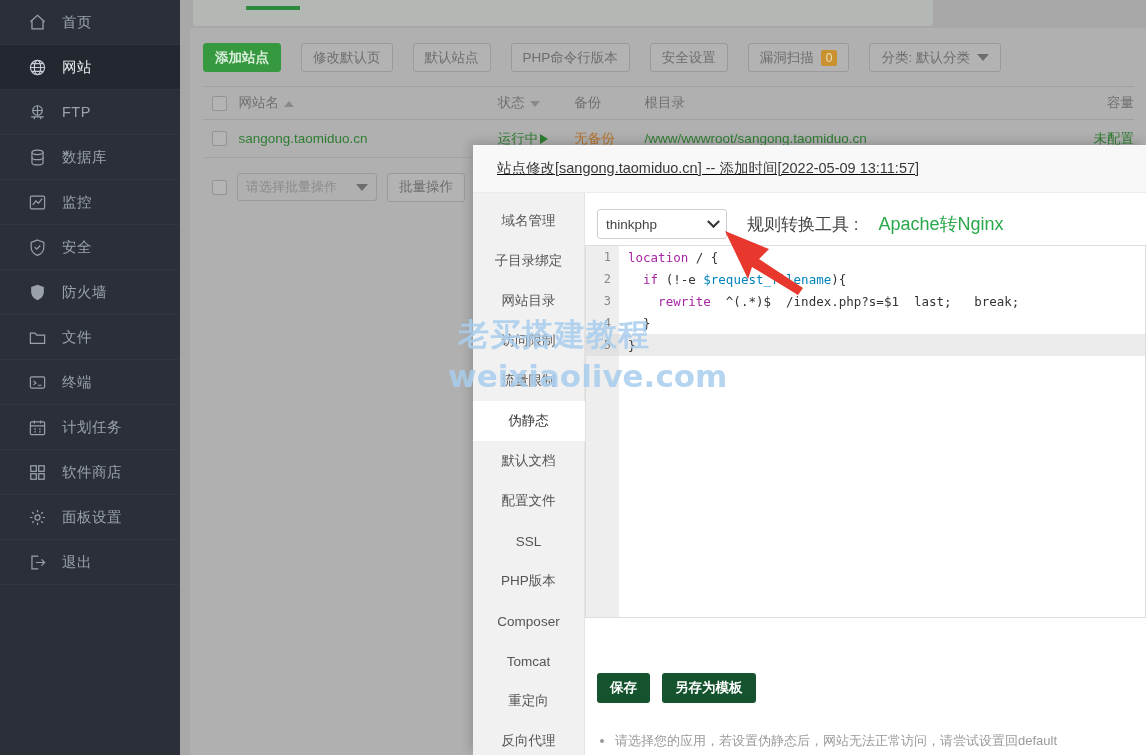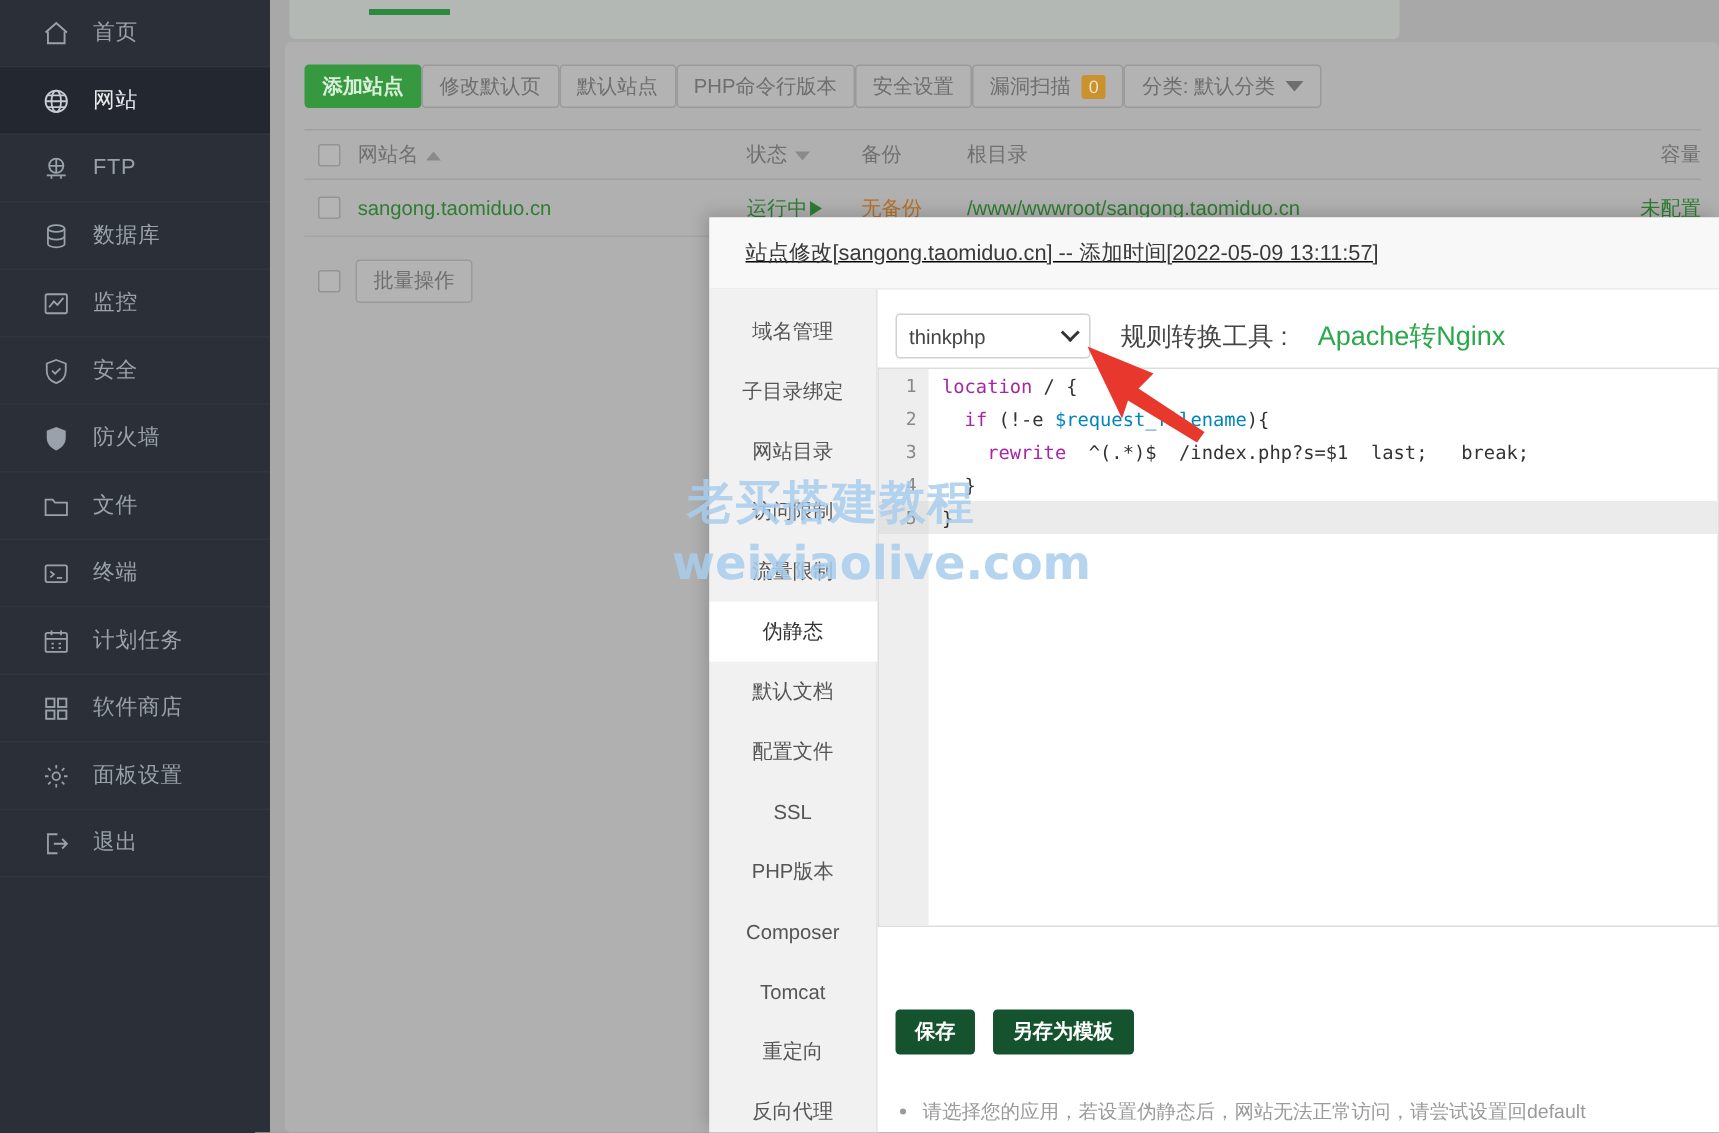--- a/index.html
+++ b/index.html
@@ -44,21 +44,21 @@
   #tab-active-underline {
     position: absolute; left: 53px; top: 20px; width: 54px; height: 4px;
     background: #2b8a3e;
   }
   #content-card {
     position: absolute; left: 10px; top: 28px; right: 0px; bottom: 0;
     background: #b0b0b0; border-radius: 4px;
   }
   #toolbar {
     position: absolute; left: 13px; top: 15px;
-    display: flex; align-items: center; gap: 0;
+    display: flex; align-items: center; gap: 20px;
   }
   .tb-btn {
     height: 29px; padding: 0 11px;
     display: flex; align-items: center; justify-content: center;
     font-size: 13.5px; color: #6e6e6e;
     border: 1px solid #9a9a9a; border-radius: 3px;
     background: #b3b3b3; white-space: nowrap; cursor: pointer;
   }
   .tb-btn.primary {
     background: #37993f; border-color: #37993f; color: #d9efdb;
@@ -403,20 +403,24 @@
         <div class="col-stat green">
           <span>运行中</span><span class="play-tri"></span>
         </div>
         <div class="col-bak orange">无备份</div>
         <div class="col-root green">/www/wwwroot/sangong.taomiduo.cn</div>
         <div class="col-cap green">未配置</div>
       </div>
 
       <div id="batch-row">
         <span class="chk"></span>
+        <div class="sel-box">
+          <span>请选择批量操作</span>
+          <span class="caret-down"></span>
+        </div>
         <div class="tb-btn">批量操作</div>
       </div>
 
     </div>
   </div>
 
   <div class="wm" id="wm1">老买搭建教程</div>
   <div class="wm" id="wm2">weixiaolive.com</div>
 
   <div id="modal">

